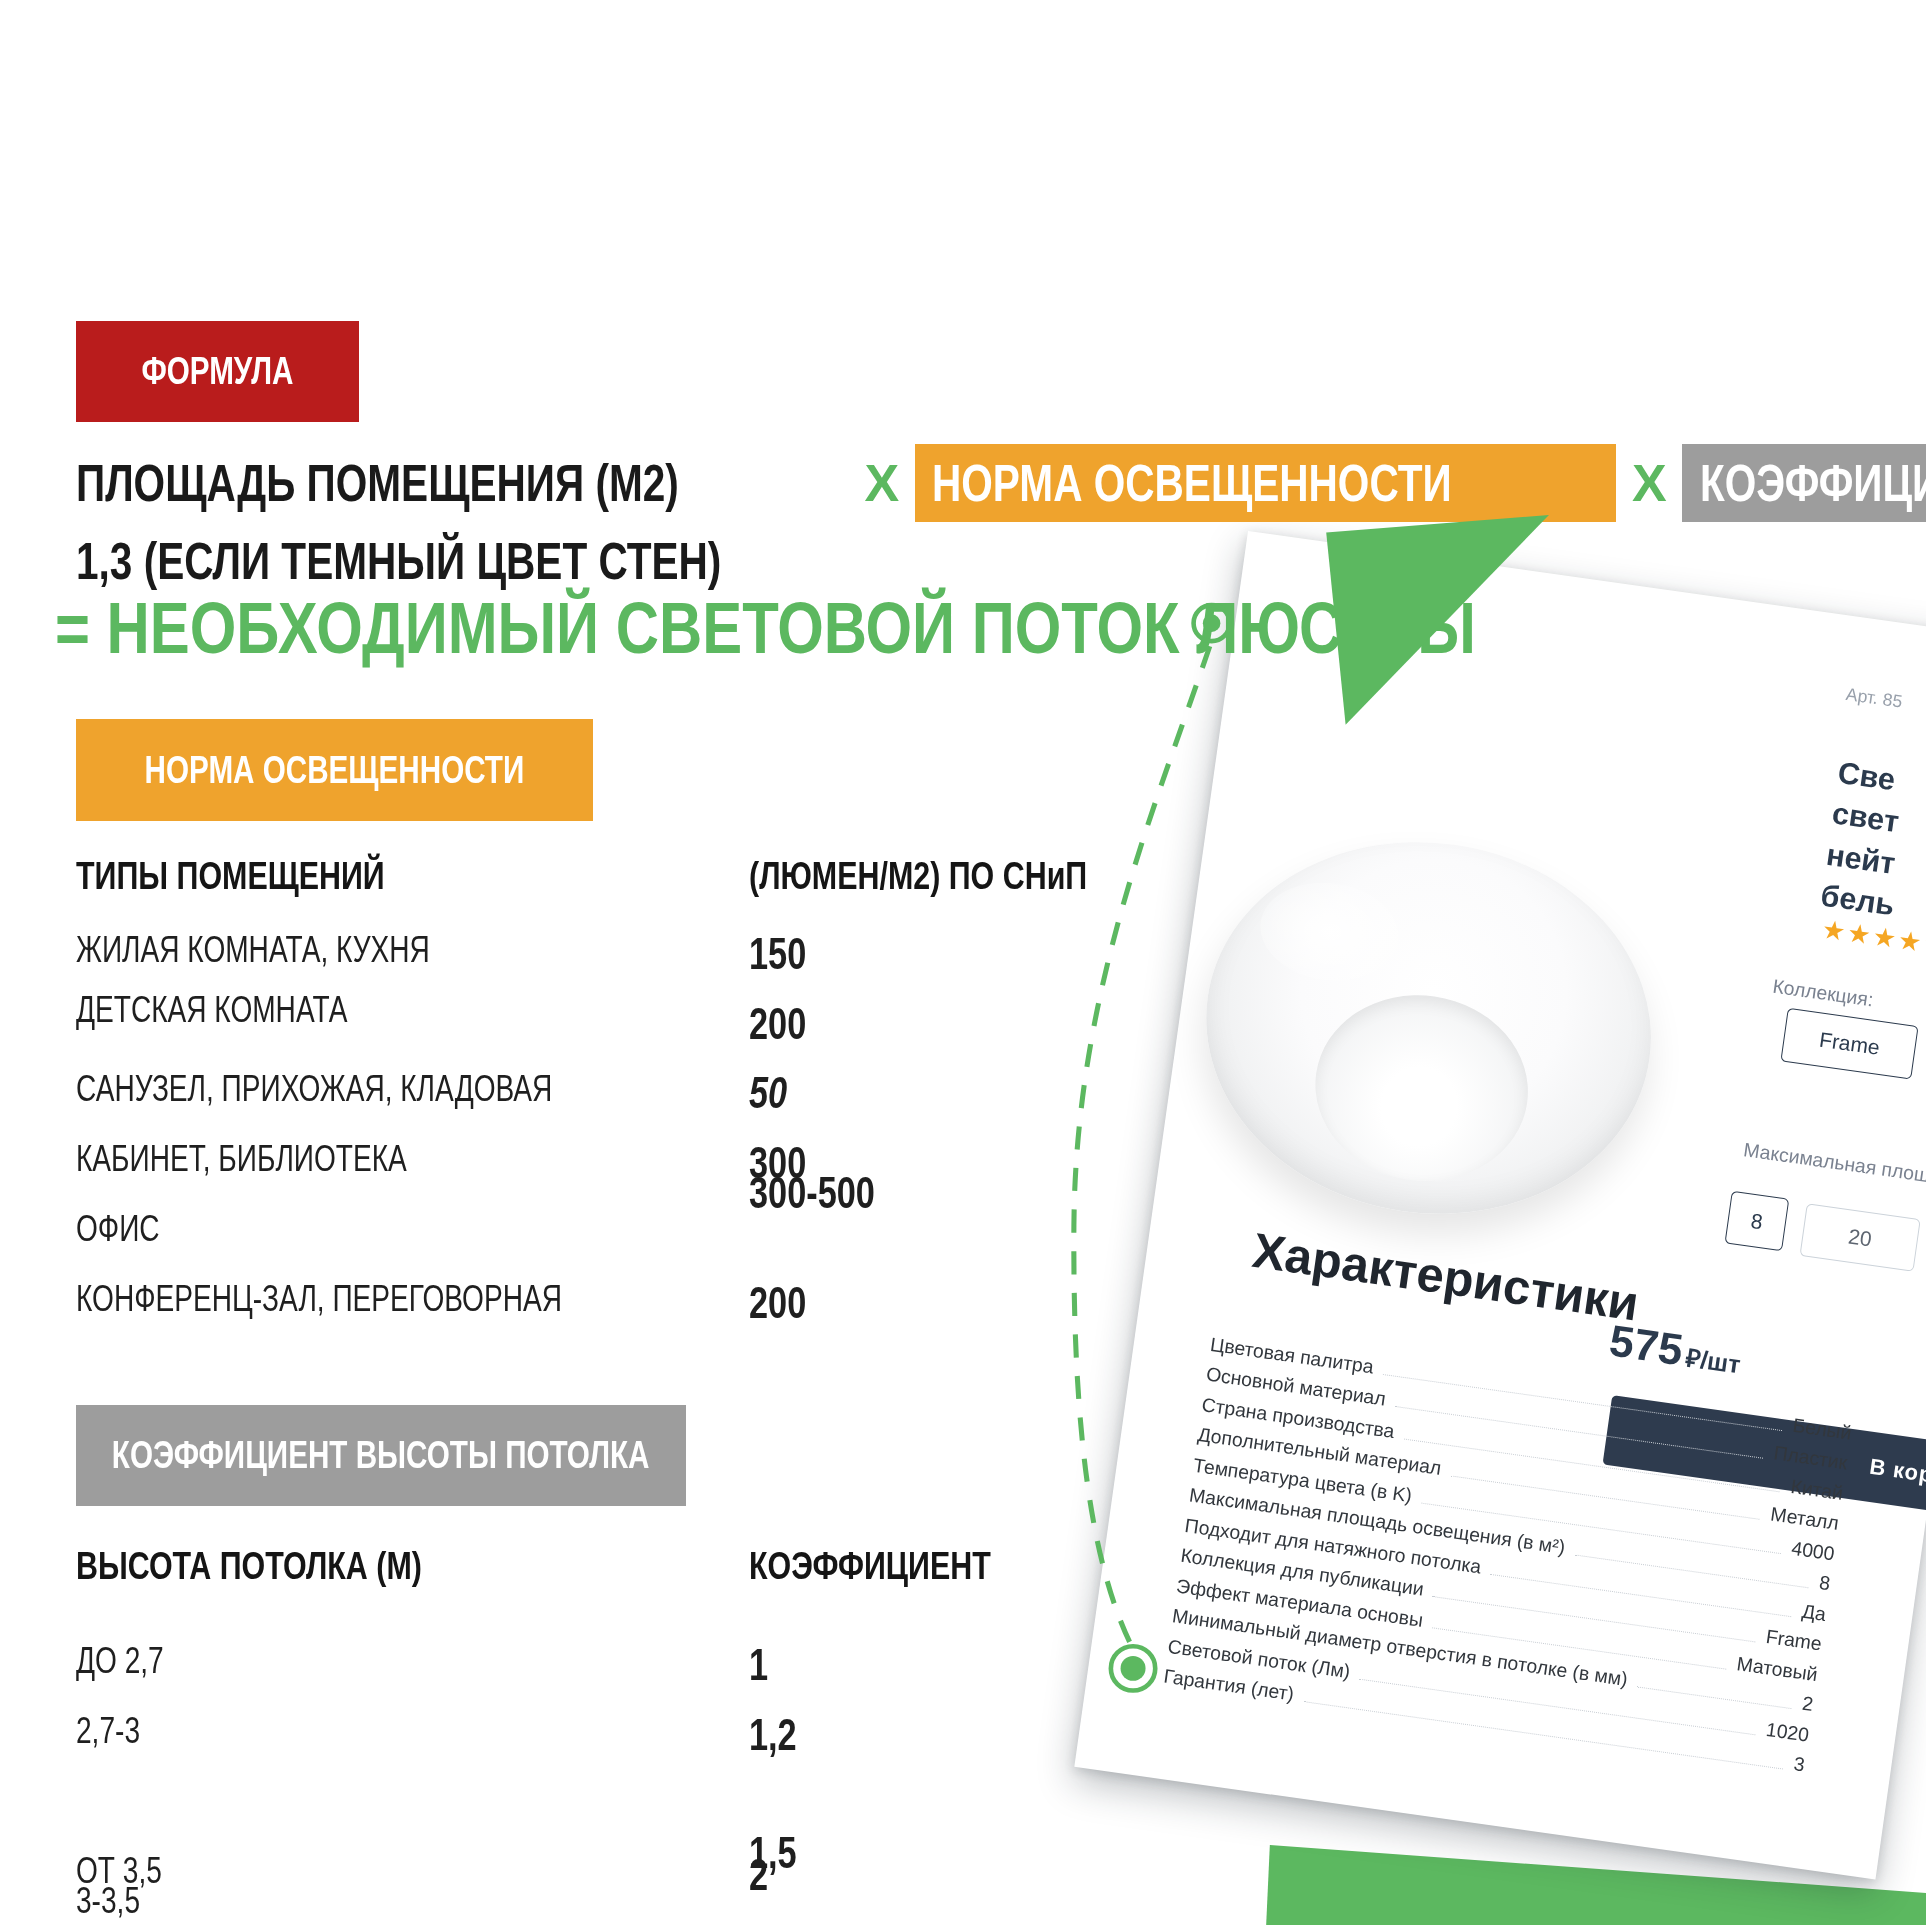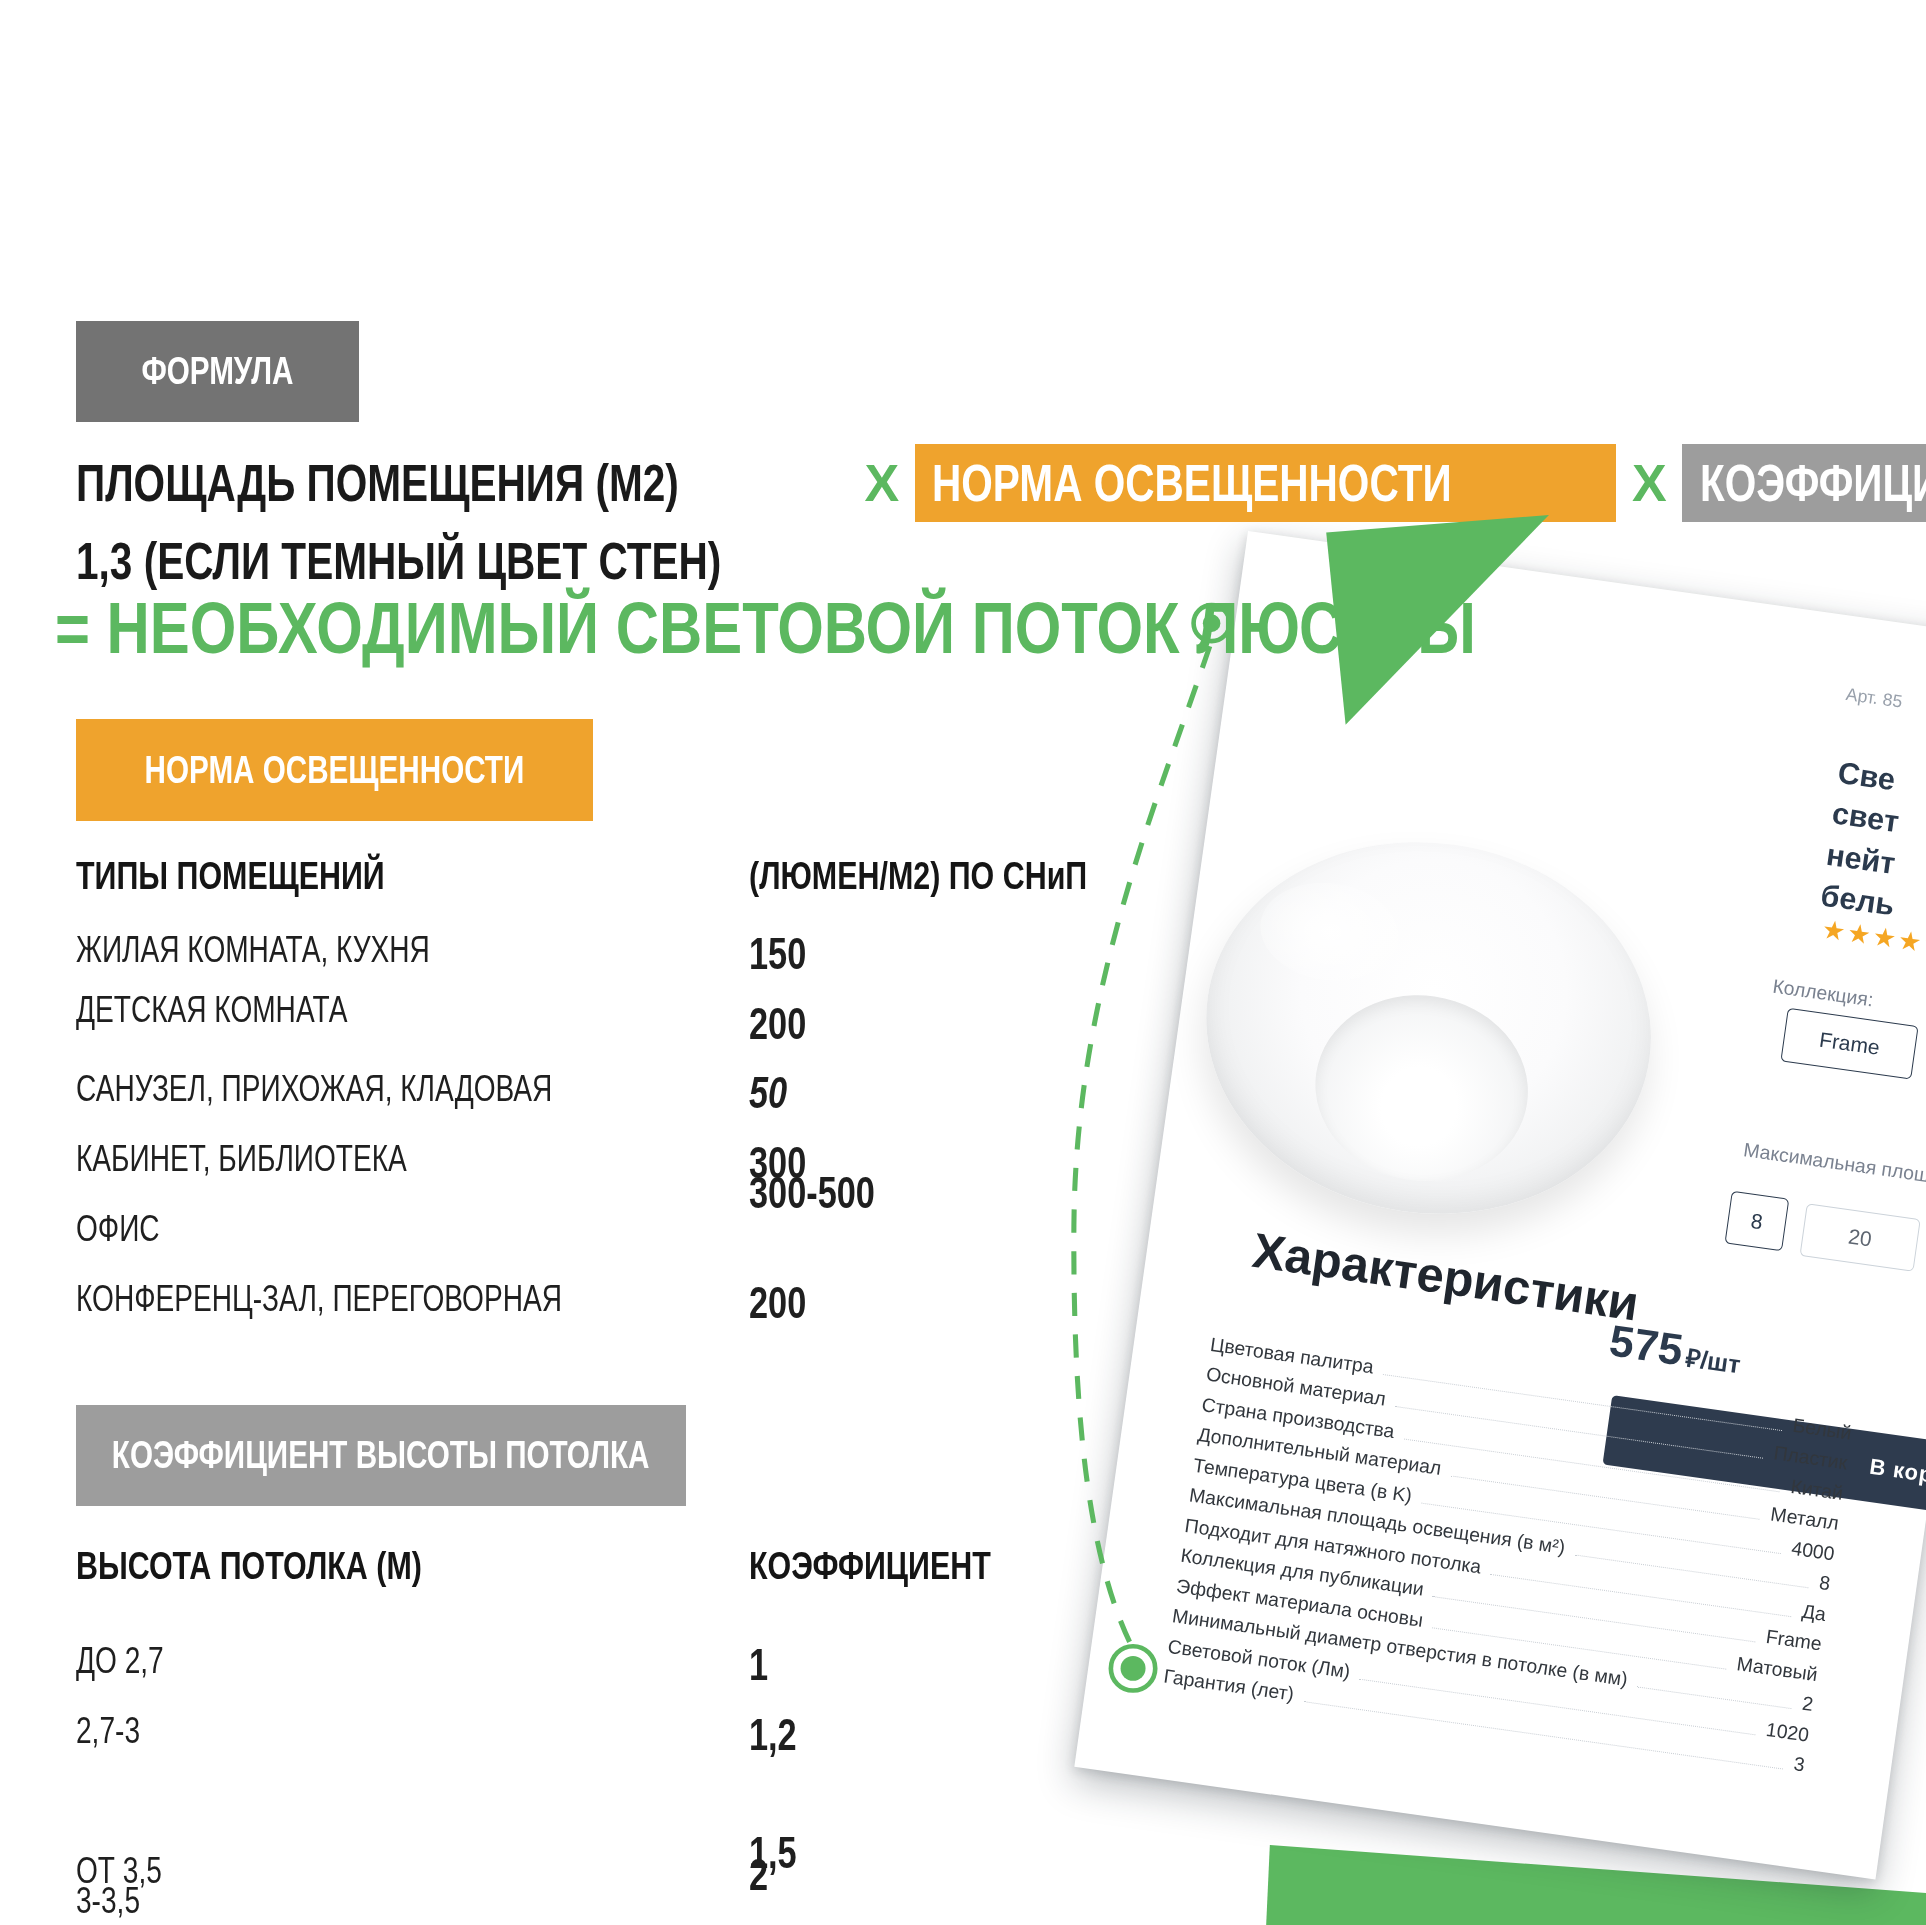--- a/index.html
+++ b/index.html
@@ -9,21 +9,21 @@
   }
   .abs{position:absolute;}
   .cond{display:inline-block;transform:scaleX(.78);transform-origin:0 50%;white-space:nowrap;}
   .cond82{display:inline-block;transform:scaleX(.82);transform-origin:0 50%;white-space:nowrap;}
 
   
   #title{left:74px;top:28px;font-size:66px;font-weight:800;line-height:1.27;color:#1c1c1c;}
 
   
   .tag{display:flex;align-items:center;justify-content:center;color:#fff;font-weight:800;}
-  #badge-formula{left:76px;top:321px;width:283px;height:101px;background:#737373;font-size:38px;}
+  #badge-formula{left:76px;top:321px;width:283px;height:101px;background:#b91c1c;font-size:38px;}
   #badge-norm{left:76px;top:719px;width:517px;height:102px;background:#EFA32D;font-size:38px;}
   #badge-height{left:76px;top:1405px;width:610px;height:101px;background:#9D9D9D;font-size:38px;}
   .tag .cond{transform-origin:50% 50%;}
 
   
   #formula-line1{left:76px;top:443px;height:79px;display:flex;align-items:center;gap:15.7px;font-size:52px;font-weight:800;}
   .fx{color:#5CB860;}
   .inline-badge{display:flex;align-items:center;justify-content:center;color:#fff;padding:6.5px 17.6px;height:65px;}
   .ib-orange{background:#EFA32D;}
   .ib-gray{background:#9D9D9D;}

